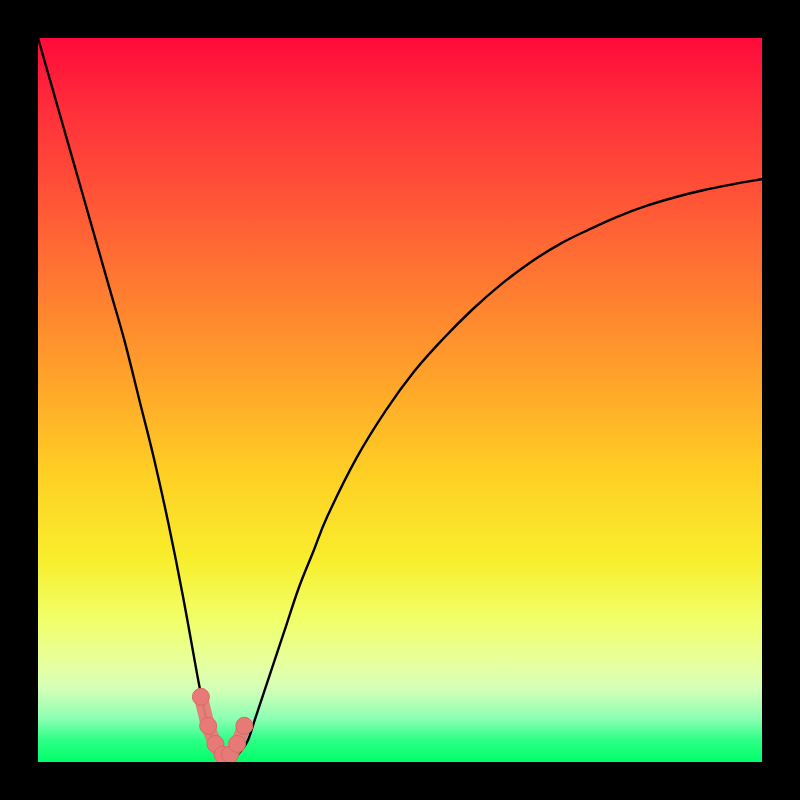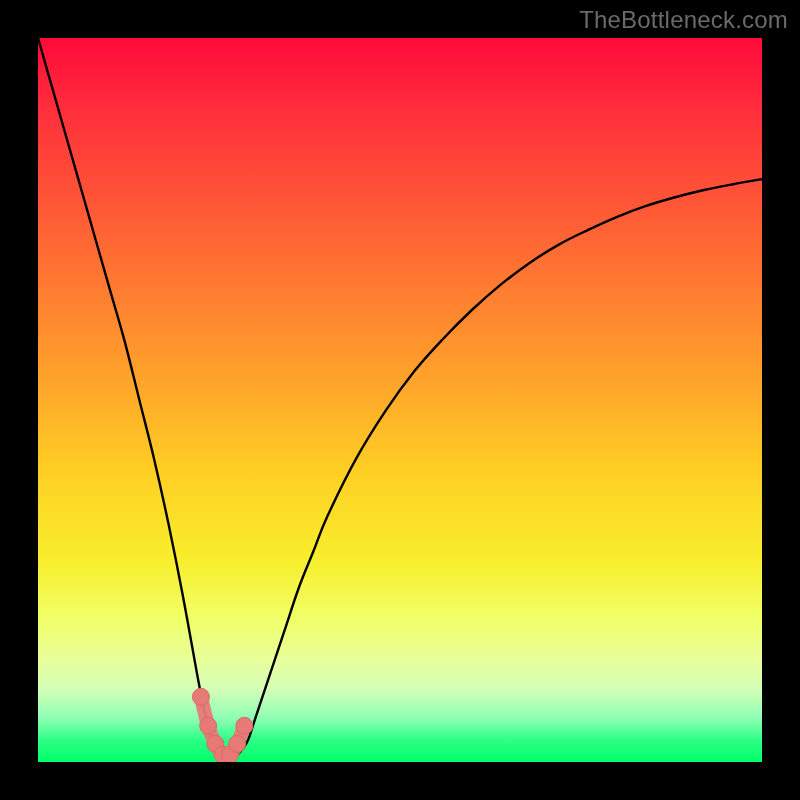--- a/index.html
+++ b/index.html
@@ -55,21 +55,20 @@
     color: #6a6a6a;
     font-size: 24px;
     letter-spacing: 0.2px;
     font-weight: 400;
   }
 </style>
 </head>
 <body>
 
 <div class="frame">
-  <div class="watermark">TheBottleneck.com</div>
   <div class="plot">
     <svg viewBox="0 0 724 724" preserveAspectRatio="none">
       <path id="curve-path" fill="none" stroke-width="2.4" stroke-linejoin="round" stroke-linecap="round" d="M 0,0 C 2.6064,9.12239999999999 9.2672,32.43519999999995 14.48,50.67999999999995 C 19.6928,68.92479999999995 23.7472,83.11520000000002 28.96,101.36000000000001 C 34.1728,119.60480000000001 38.227199999999996,133.79519999999997 43.44,152.03999999999996 C 48.6528,170.28479999999996 52.7072,184.47520000000003 57.92,202.72000000000003 C 63.1328,220.96480000000003 67.1872,235.15519999999998 72.4,253.39999999999998 C 77.61280000000001,271.6448 81.6672,284.53200000000004 86.88,304.08000000000004 C 92.0928,323.62800000000004 96.14720000000001,341.1488 101.36000000000001,362 C 106.57280000000002,382.8512 110.6272,397.7656 115.84,419.92 C 121.0528,442.0744 125.10719999999999,460.31919999999997 130.32,485.08 C 135.5328,509.8408 139.5872,530.1128 144.8,557.48 C 150.01280000000003,584.8472 155.3704,616.2688 159.28,637.12 C 163.1896,657.9712 163.9136,662.2428 166.52,673.3199999999999 C 169.12640000000002,684.3971999999999 171.15359999999998,691.4924 173.76,698.66 C 176.3664,705.8276 178.3936,709.2304 181,713.14 C 183.6064,717.0495999999999 185.6336,719.0768 188.24,720.38 C 190.84640000000002,721.6831999999999 192.8736,721.6831999999999 195.48000000000002,720.38 C 198.08640000000003,719.0768 200.11360000000005,716.398 202.72000000000003,713.14 C 205.3264,709.882 207.3536,708.1444 209.95999999999998,702.28 C 212.56639999999996,696.4155999999999 213.29039999999998,692.2887999999999 217.2,680.56 C 221.1096,668.8312 226.4672,652.7583999999999 231.68,637.12 C 236.89280000000002,621.4816000000001 240.94720000000004,609.3184000000001 246.16000000000003,593.6800000000001 C 251.3728,578.0416 255.4272,564.5752 260.64,550.24 C 265.8528,535.9048 269.9072,527.072 275.12,514.04 C 280.3328,501.008 281.7808,494.78159999999997 289.6,477.84 C 297.41920000000005,460.8984 308.1344,438.8164 318.56,419.92 C 328.9856,401.02360000000004 337.09439999999995,388.4984 347.52,372.86 C 357.9456,357.2216 366.0544,346.07199999999995 376.48,333.03999999999996 C 386.90560000000005,320.008 395.0144000000001,311.53720000000004 405.44000000000005,300.46000000000004 C 415.86560000000003,289.38280000000003 423.9744,281.274 434.4,271.5 C 444.82559999999995,261.726 452.9344,254.63079999999997 463.36,246.15999999999997 C 473.78560000000004,237.68919999999997 481.8944000000001,231.60760000000005 492.32000000000005,224.44000000000005 C 502.7456,217.27240000000006 510.8544,212.20440000000005 521.28,206.34000000000003 C 531.7056,200.47560000000001 539.8144,196.81216000000003 550.24,191.86 C 560.6656,186.90784 568.7744,183.12856 579.2,178.82799999999997 C 589.6256000000001,174.52743999999996 597.7343999999999,171.48663999999997 608.16,167.96799999999996 C 618.5856,164.44935999999996 626.6944,162.14703999999998 637.12,159.27999999999997 C 647.5456,156.41295999999997 655.6544,154.38575999999995 666.08,152.03999999999996 C 676.5056000000001,149.69423999999998 684.6143999999999,148.20280000000005 695.04,146.24800000000005 C 705.4656,144.29320000000004 718.7872,142.09223999999998 724,141.17999999999995" stroke="#000000"></path>
       <path id="thick-path" fill="none" stroke-width="14" stroke-linejoin="round" stroke-linecap="round" d="M 162.9,658.84 C 164.2032,664.0528 167.53359999999998,679.3292 170.14,687.8 C 172.7464,696.2707999999999 174.7736,700.6872 177.38,705.9 C 179.9864,711.1128 182.0136,714.8052 184.62,716.76 C 187.2264,718.7148 189.2536,718.7148 191.86,716.76 C 194.46640000000002,714.8052 196.49360000000004,711.1128 199.10000000000002,705.9 C 201.7064,700.6872 205.03679999999997,691.058 206.33999999999997,687.8" stroke="#e77a77" opacity="0.95"></path>
       <g id="markers">
           <circle cx="162.9" cy="658.84" r="8.5" fill="#e77a77" stroke="#d86a66" stroke-width="1"></circle>
           <circle cx="170.14" cy="687.8" r="8.5" fill="#e77a77" stroke="#d86a66" stroke-width="1"></circle>
           <circle cx="177.38" cy="705.9" r="8.5" fill="#e77a77" stroke="#d86a66" stroke-width="1"></circle>
           <circle cx="184.62" cy="716.76" r="8.5" fill="#e77a77" stroke="#d86a66" stroke-width="1"></circle>
           <circle cx="191.86" cy="716.76" r="8.5" fill="#e77a77" stroke="#d86a66" stroke-width="1"></circle>

